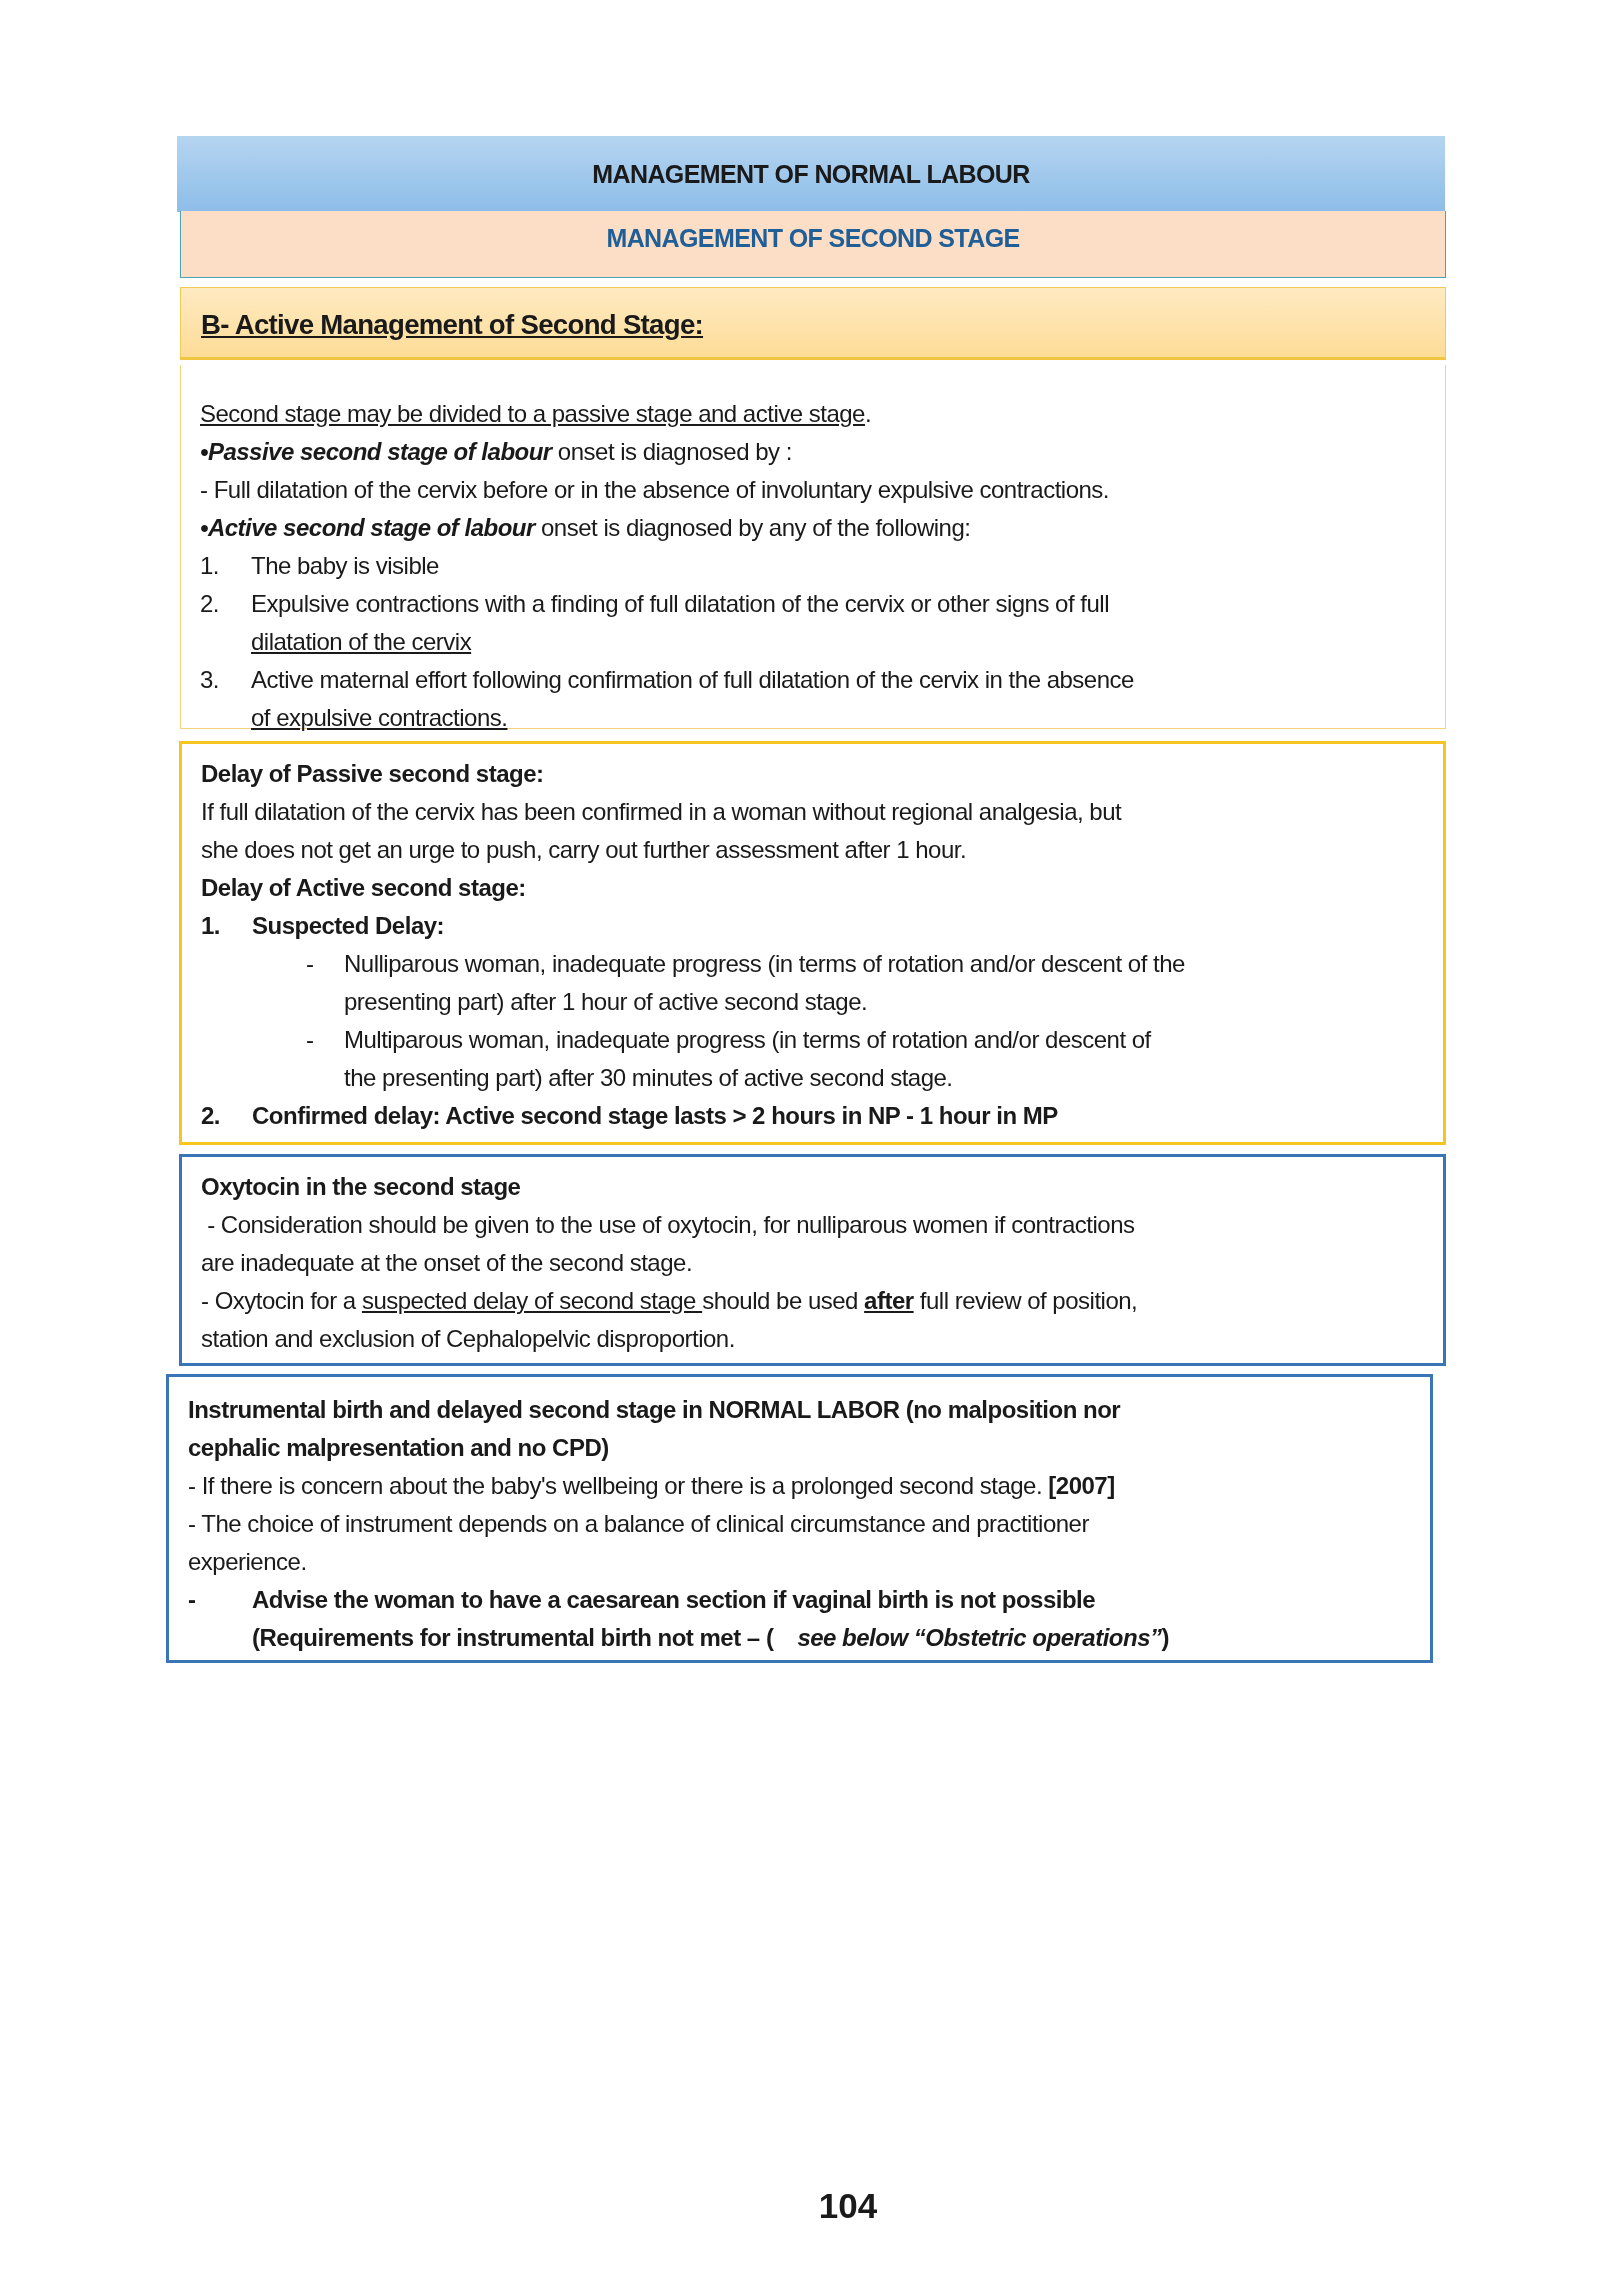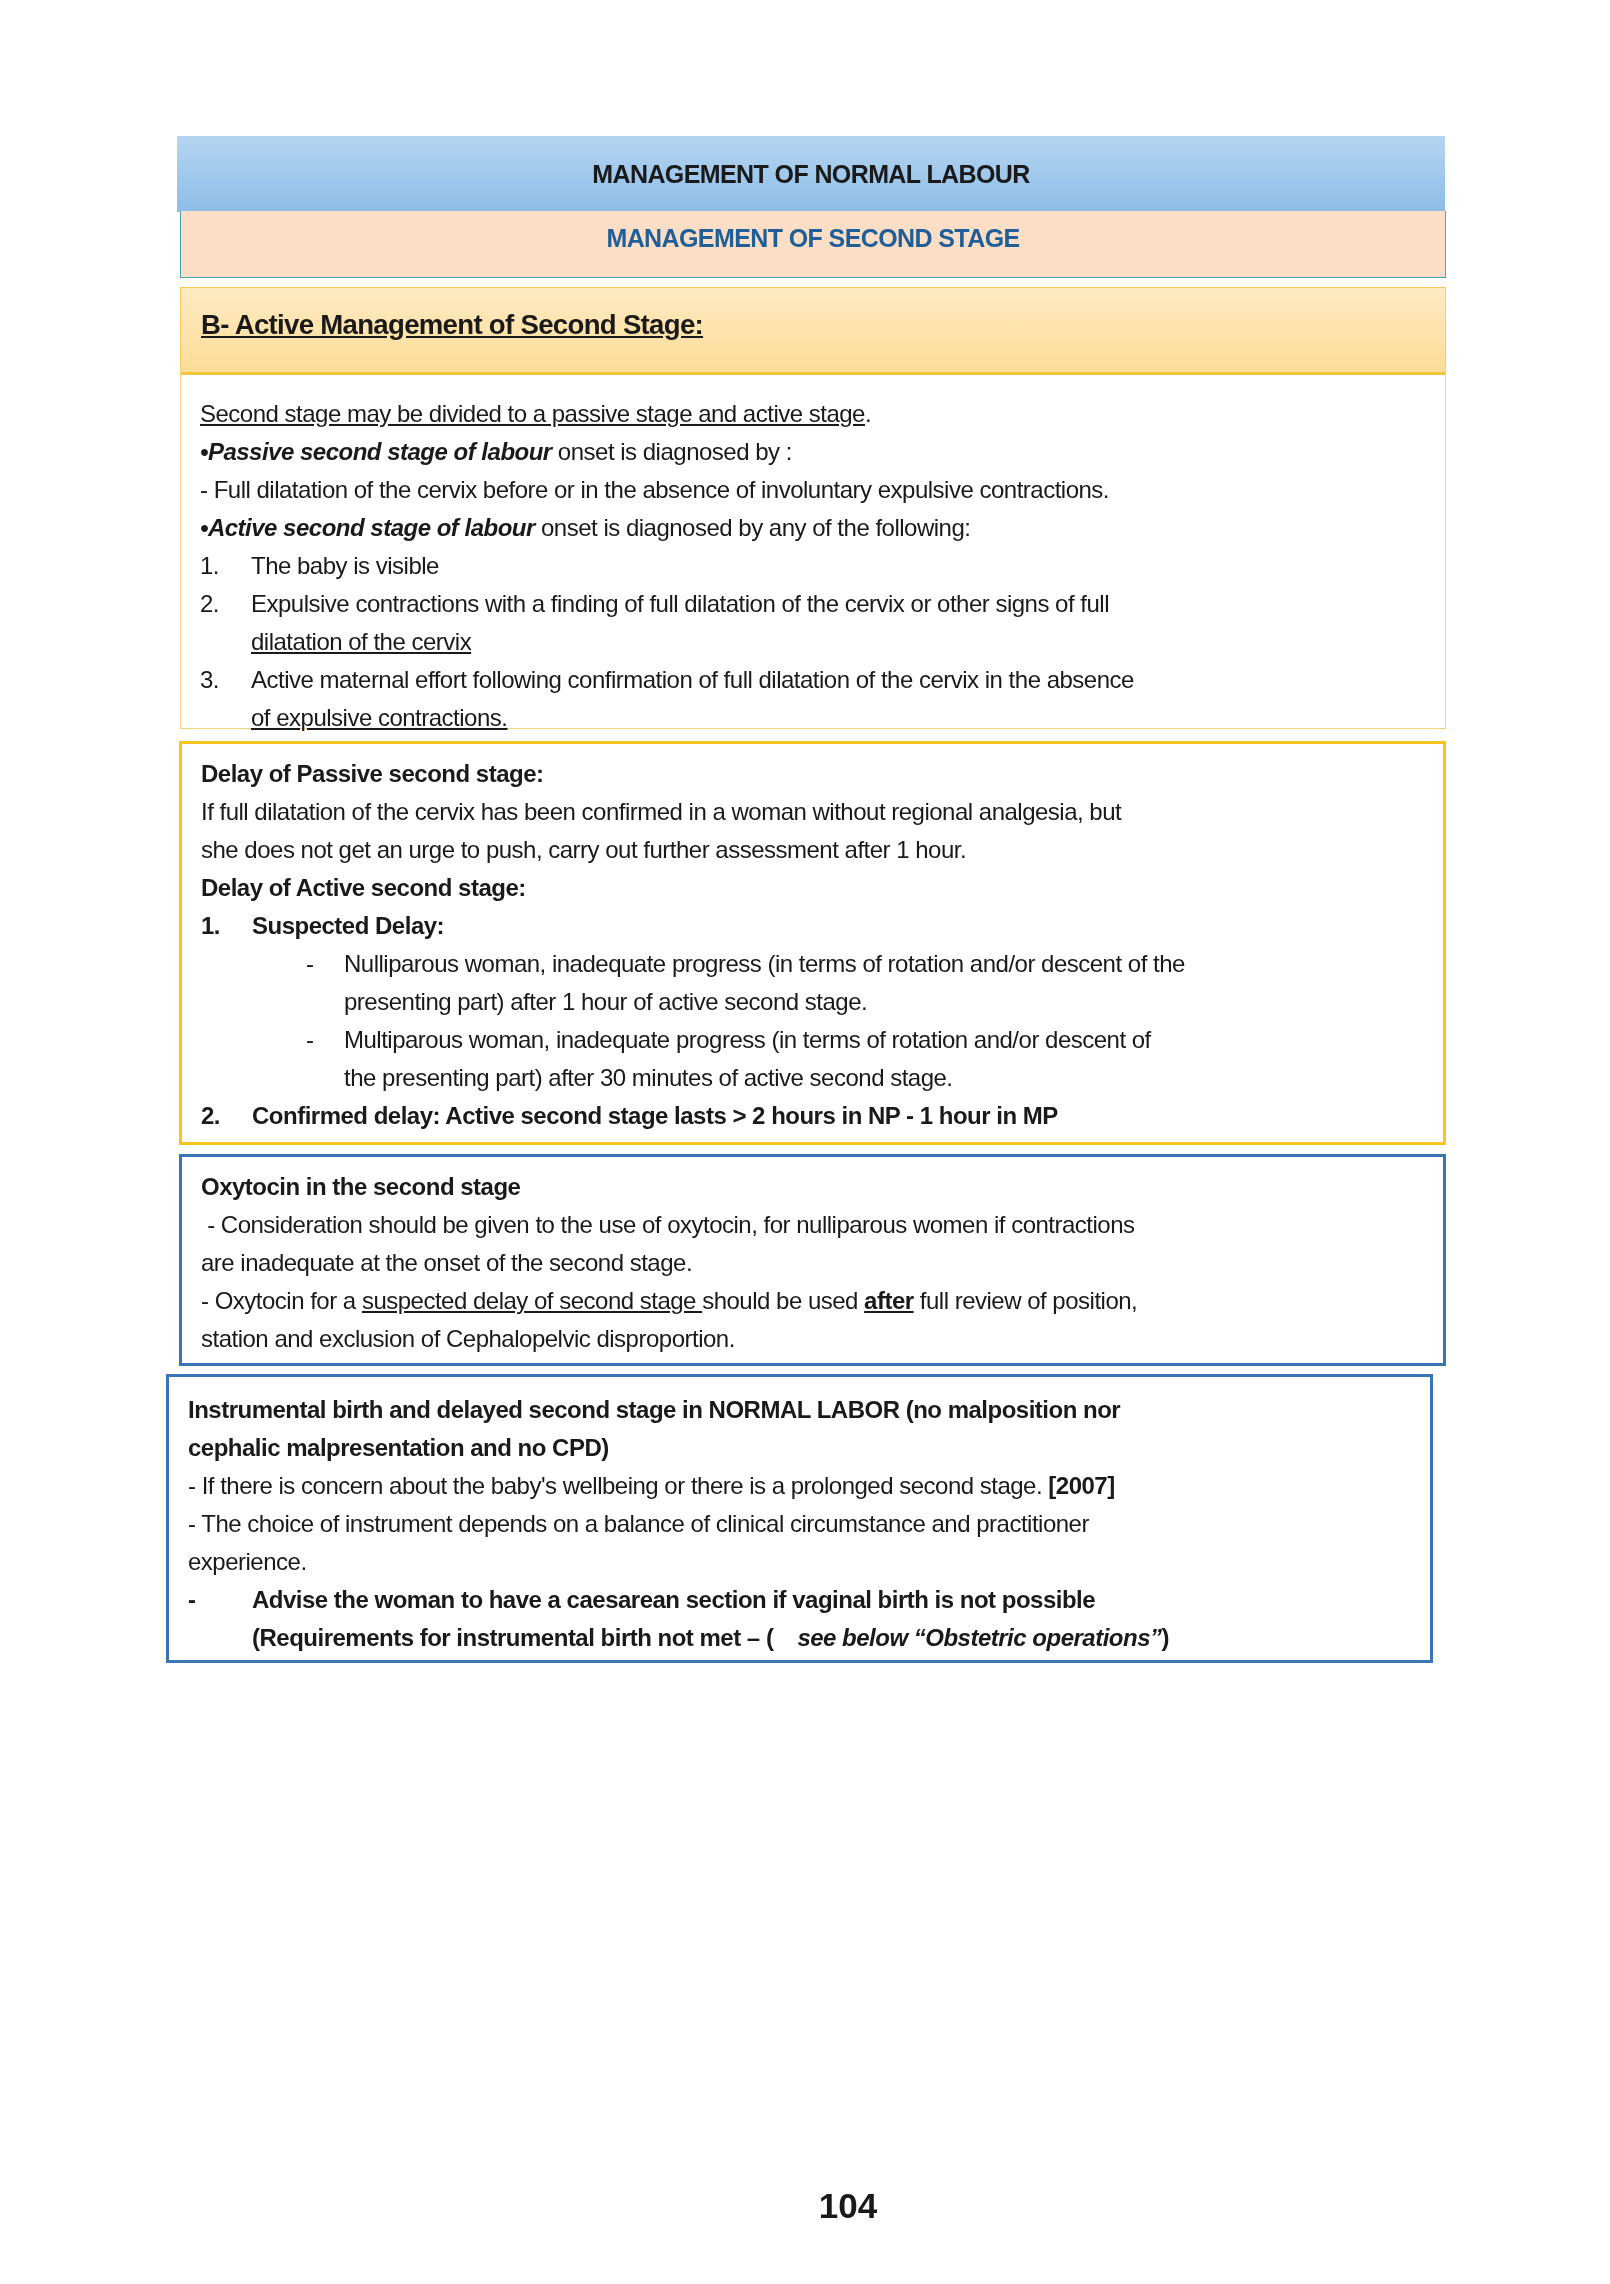--- a/index.html
+++ b/index.html
@@ -4,21 +4,21 @@
 <style>
   html, body { margin:0; padding:0; background:#ffffff; }
   body { width:1610px; height:2285px; position:relative; font-family:"Liberation Sans", sans-serif; color:#1a1a1a; }
   .abs { position:absolute; box-sizing:border-box; }
   .hdr-blue { left:177px; top:136px; width:1268px; height:76px;
     background:linear-gradient(#b5d5f0, #8dbde8); text-align:center; }
   .hdr-blue span { display:block; line-height:76px; font-size:25px; font-weight:bold; color:#1a1a1a; letter-spacing:-0.6px; }
   .hdr-peach { left:180px; top:211px; width:1266px; height:67px; background:#fcdec6;
     border:1.4px solid #4aa3b0; border-top:none; text-align:center; }
   .hdr-peach span { display:block; line-height:55px; font-size:25px; font-weight:bold; color:#1f5e96; letter-spacing:-0.6px; }
-  .hdr-yellow { left:180px; top:287px; width:1266px; height:88px;
+  .hdr-yellow { left:180px; top:287px; width:1266px; height:73px;
     background:linear-gradient(#feeac2, #fddc97); border:1.4px solid #f2cb55; border-bottom:3.8px solid #f0c53f; }
   .hdr-yellow span { position:absolute; left:20px; top:21px; font-size:27.6px; font-weight:bold; text-decoration:underline; letter-spacing:-0.7px; }
   .box { padding:0 0 0 19px; font-size:24px; line-height:38px; letter-spacing:-0.5px; }
   .box-intro { left:180px; top:365px; width:1266px; height:364px; border:1.4px solid #f4d37a; border-top:none; padding-top:30px; }
   .box-delay { left:179px; top:741px; width:1267px; height:404px; border:3.3px solid #f6c51f; padding-top:11.4px; }
   .box-oxy { left:179px; top:1154px; width:1267px; height:212px; border:3.3px solid #3a76b5; padding-top:11.4px; }
   .box-instr { left:166px; top:1374px; width:1267px; height:289px; border:3.3px solid #3a76b5; padding-top:14.3px; }
   .line { display:block; white-space:nowrap; }
   .b { font-weight:bold; }
   .bi { font-weight:bold; font-style:italic; }

